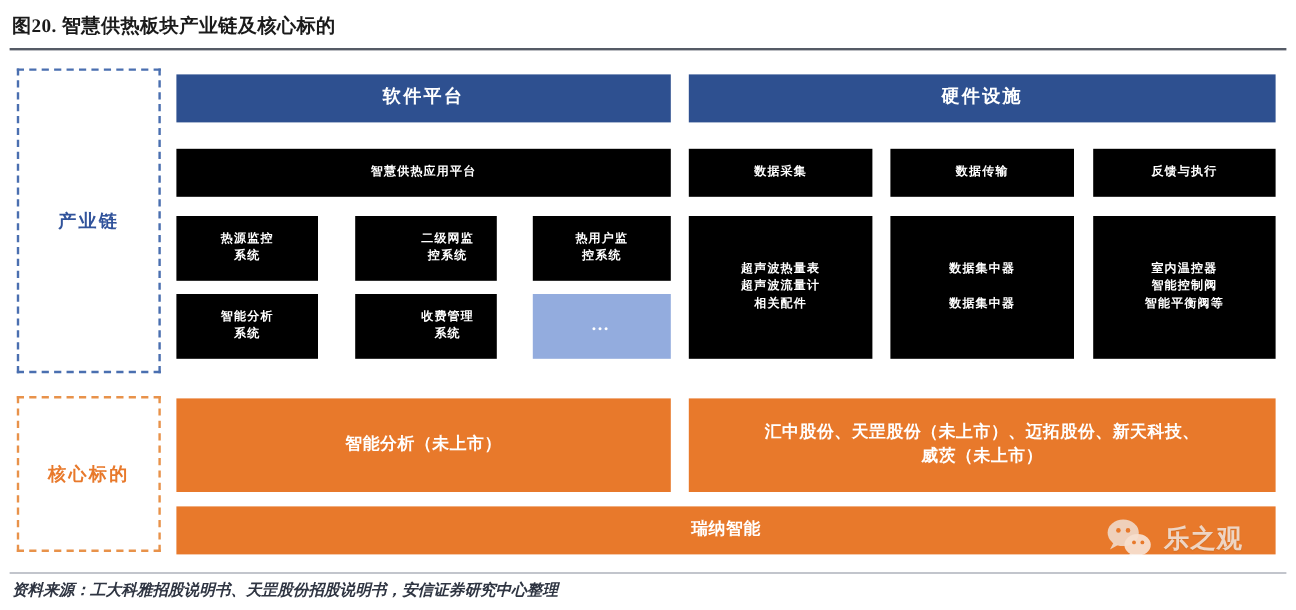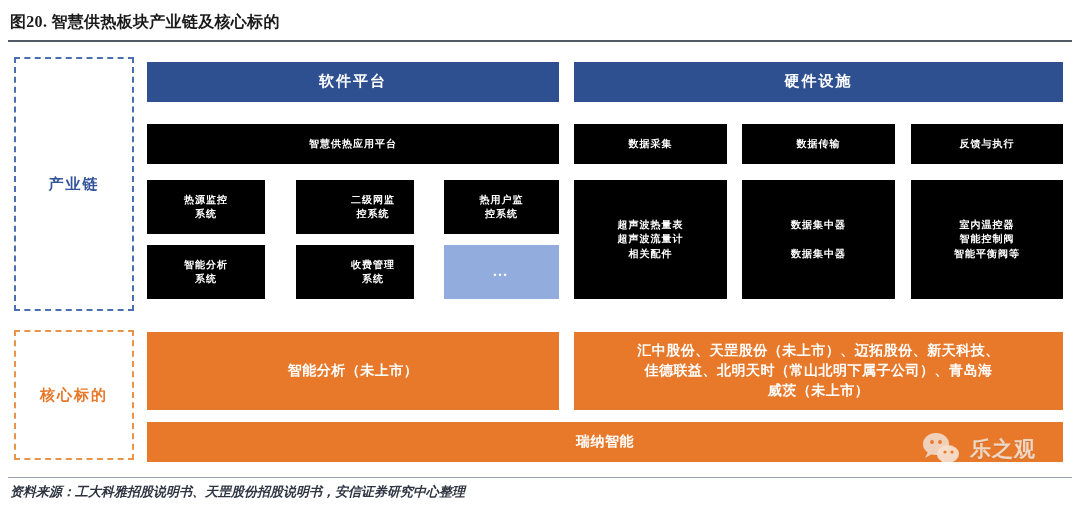--- a/index.html
+++ b/index.html
@@ -208,21 +208,20 @@
   <span class="line">智能控制阀</span>
   <span class="line">智能平衡阀等</span>
 </div>
 
 <div class="box box-orange or-left">
   <span class="line">智能分析（未上市）</span>
 </div>
 
 <div class="box box-orange or-right">
   <span class="line">汇中股份、天罡股份（未上市）、迈拓股份、新天科技、</span>
-  <span class="line">佳德联益、北明天时（常山北明下属子公司）、青岛海</span>
   <span class="line">威茨（未上市）</span>
 </div>
 
 <div class="box box-orange or-full">
   <span class="line">瑞纳智能</span>
 </div>
 
 <div class="watermark">
   <svg width="46" height="34" viewBox="0 0 46 34">
     <ellipse cx="16" cy="12" rx="13" ry="11" fill="#f2f2f2" opacity="0.92"></ellipse>

